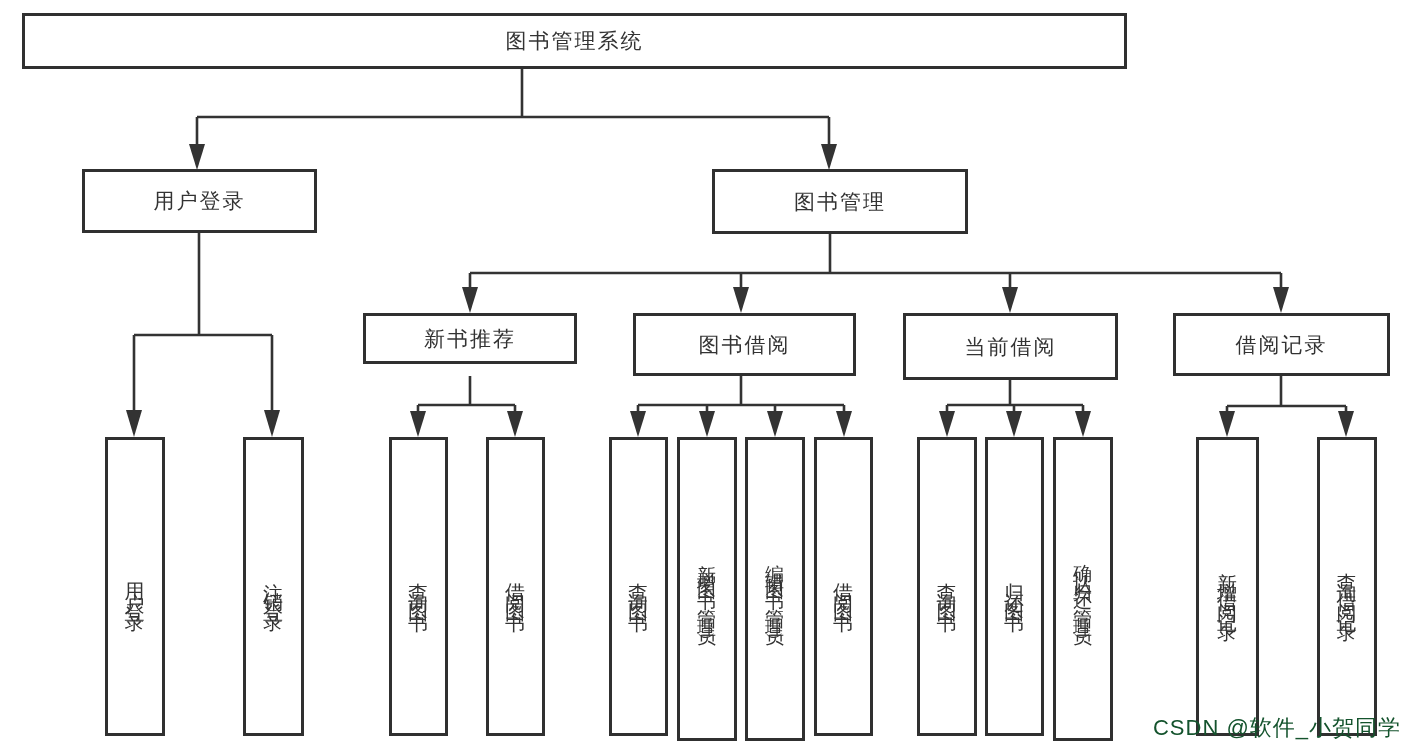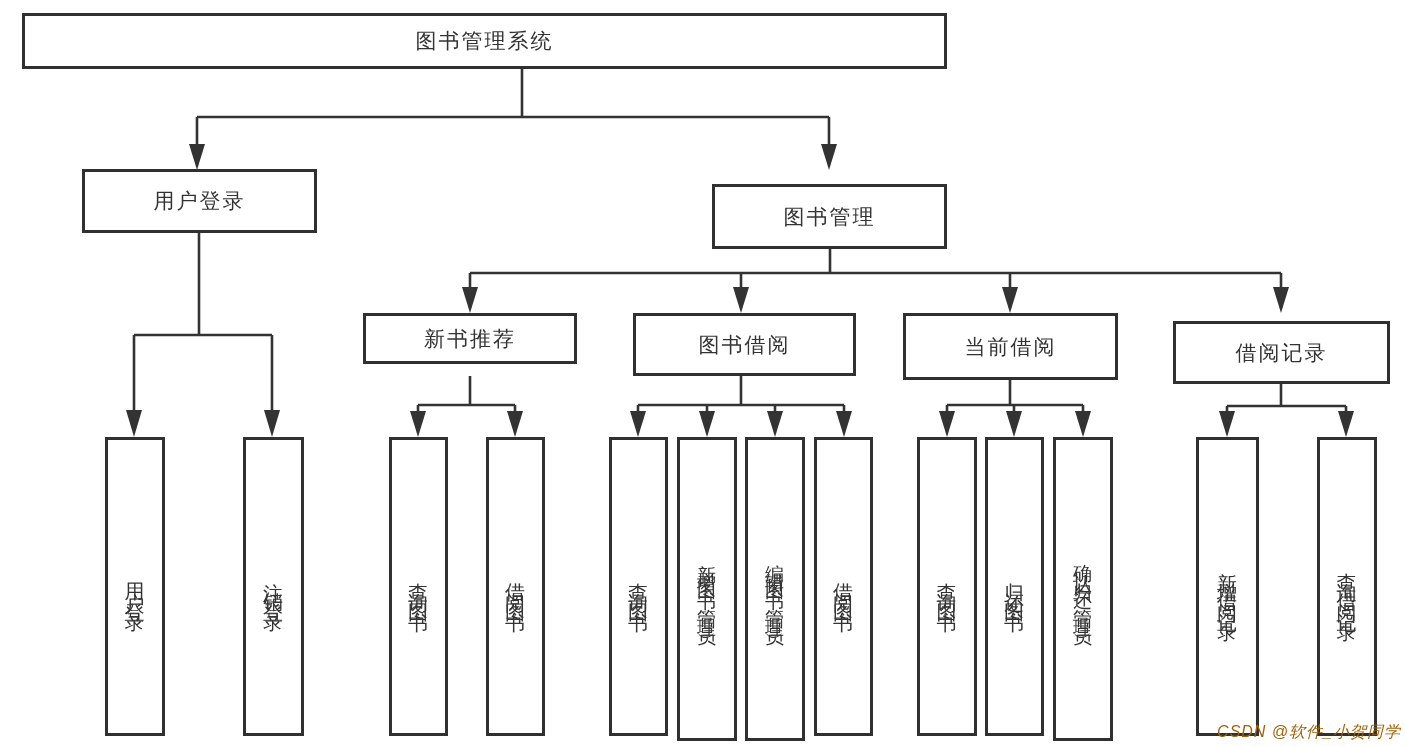--- a/index.html
+++ b/index.html
@@ -47,25 +47,24 @@
     white-space: nowrap;
   }
   .leaf.long .vtext {
     font-size: 19px;
     letter-spacing: 9px;
   }
   .watermark {
     position: absolute;
     right: 4px;
     bottom: 4px;
-    font-size: 16px;
-    color: #a16207;
+    font-size: 22px;
+    color: #14532d;
     letter-spacing: 1px;
     white-space: nowrap;
-    font-style: italic;
   }
 </style>
 </head>
 <body>
 
 <div class="stage">
 
   <svg class="connectors" viewBox="0 0 1405 747" xmlns="http://www.w3.org/2000/svg">
     <g>
       <path d="M522 69 V117 M197 117 H829 M197 117 V146 M829 117 V146"></path>
@@ -102,29 +101,29 @@
       <polygon points="1006,411 1022,411 1014,437"></polygon>
       <polygon points="1075,411 1091,411 1083,437"></polygon>
     </g>
     <g>
       <path d="M1281 376 V406 M1227 406 H1346 M1227 406 V413 M1346 406 V413"></path>
       <polygon points="1219,411 1235,411 1227,437"></polygon>
       <polygon points="1338,411 1354,411 1346,437"></polygon>
     </g>
   </svg>
 
-  <div class="box" style="left:22px; top:13px; width:925px; height:56px;">图书管理系统</div>
+  <div class="box" style="left:22px; top:13px; width:1105px; height:56px;">图书管理系统</div>
 
   <div class="box" style="left:82px; top:169px; width:235px; height:64px;">用户登录</div>
-  <div class="box" style="left:712px; top:184px; width:235px; height:65px;">图书管理</div>
+  <div class="box" style="left:712px; top:169px; width:256px; height:65px;">图书管理</div>
 
   <div class="box" style="left:363px; top:313px; width:214px; height:51px;">新书推荐</div>
   <div class="box" style="left:633px; top:313px; width:223px; height:63px;">图书借阅</div>
   <div class="box" style="left:903px; top:313px; width:215px; height:67px;">当前借阅</div>
-  <div class="box" style="left:1173px; top:313px; width:217px; height:63px;margin-top:8px;">借阅记录</div>
+  <div class="box" style="left:1173px; top:313px; width:217px; height:63px;">借阅记录</div>
 
   <div class="box leaf" style="left:105px; top:437px; width:60px; height:299px;">
     <span class="vtext">用户登录</span>
   </div>
   <div class="box leaf" style="left:243px; top:437px; width:61px; height:299px;">
     <span class="vtext">注销登录</span>
   </div>
 
   <div class="box leaf" style="left:389px; top:437px; width:59px; height:299px;">
     <span class="vtext">查询图书</span>

